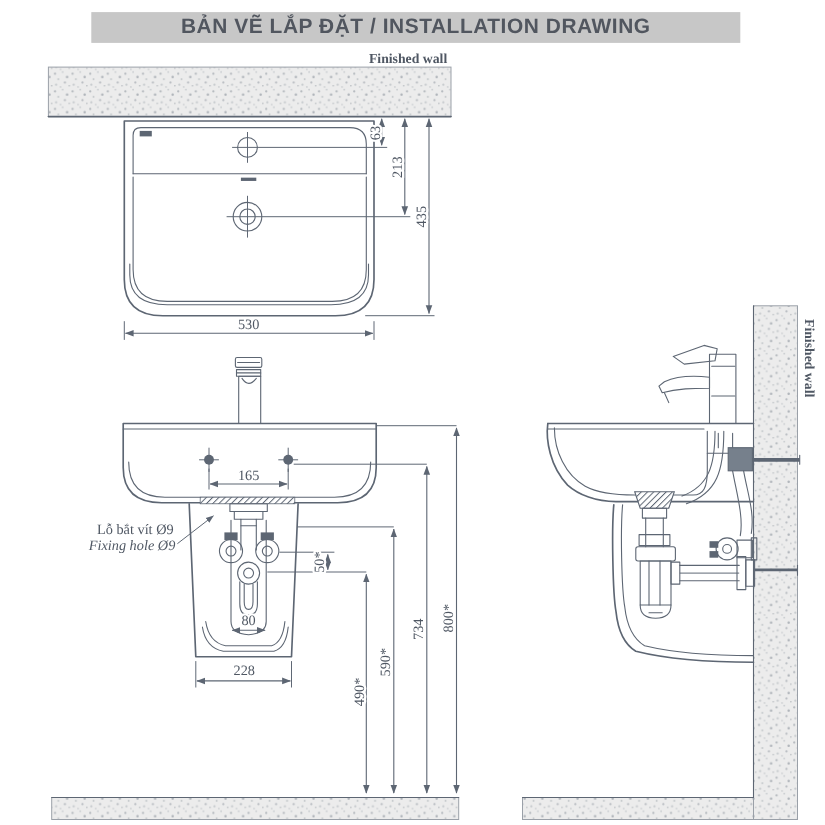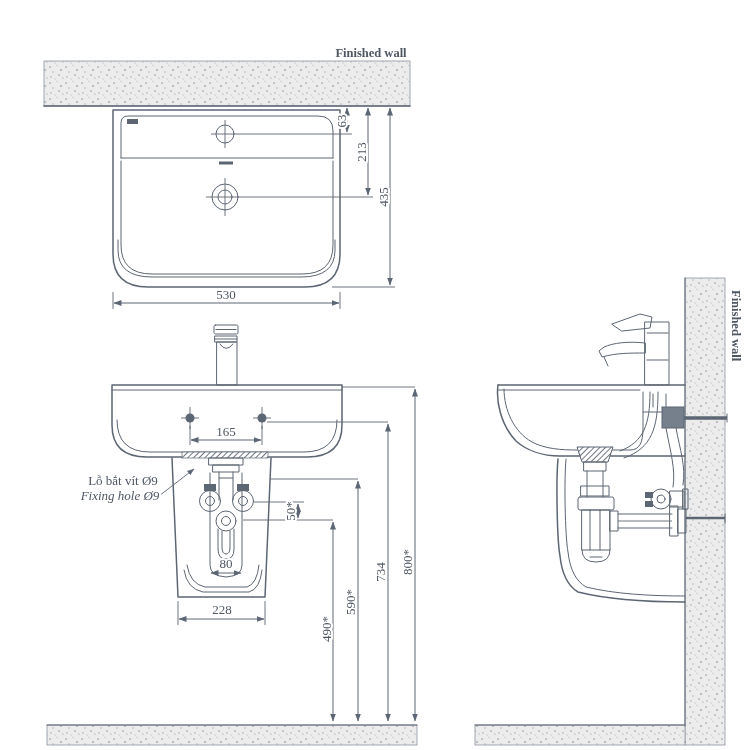--- a/index.html
+++ b/index.html
@@ -18,20 +18,21 @@
   .band{stroke:#9aa0a8;stroke-width:.9;}
   text{fill:#4f5763;font-family:"Liberation Serif",serif;font-size:13px;
        paint-order:stroke;stroke:#ffffff;stroke-width:4px;stroke-linejoin:round;}
   .bold{font-weight:bold;font-size:12.5px;}
   .ital{font-style:italic;}
 </style>
 </head>
 <body>
 
 <div id="stage">
+  <div id="titlebar">BẢN VẼ LẮP ĐẶT / INSTALLATION DRAWING</div>
 
   <svg width="750" height="750" viewBox="0 0 750 750">
     <defs>
       <pattern id="stip" width="16" height="16" patternUnits="userSpaceOnUse">
         <rect width="16" height="16" fill="#ececec"></rect>
         <circle cx="2" cy="3" r="1" fill="#b3b8bd"></circle>
           <circle cx="9" cy="1.5" r=".8" fill="#c8ccd0"></circle>
         <circle cx="13" cy="6" r="1.1" fill="#aeb3b9"></circle>
           <circle cx="5" cy="8" r=".9" fill="#c2c6ca"></circle>
         <circle cx="11" cy="11" r="1" fill="#b8bcc1"></circle>

